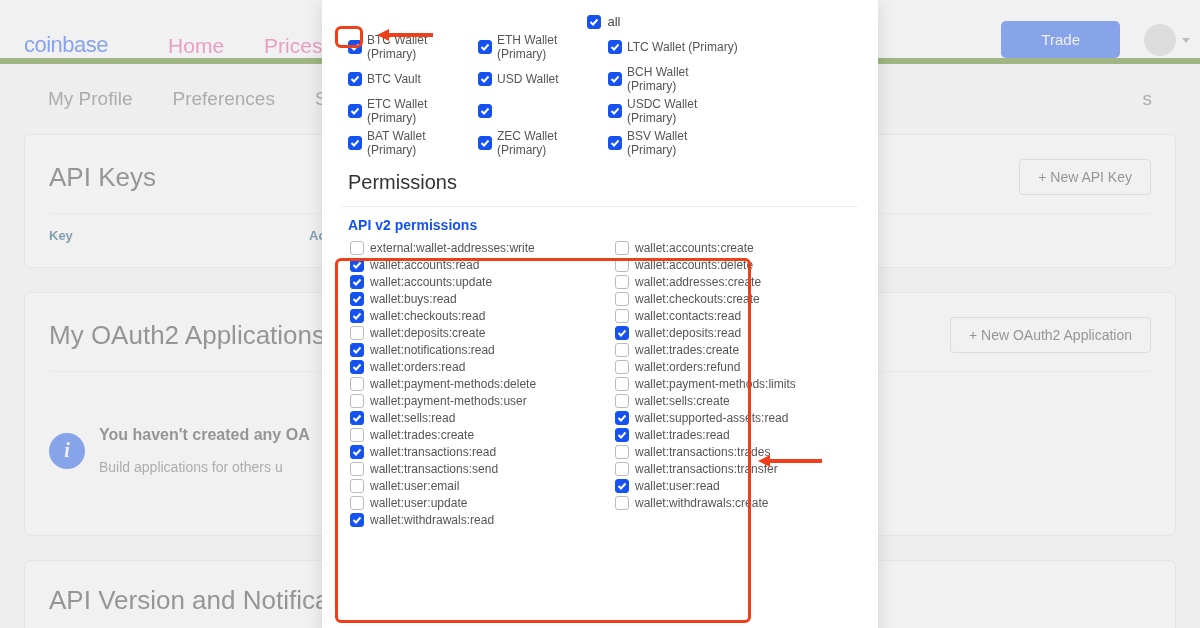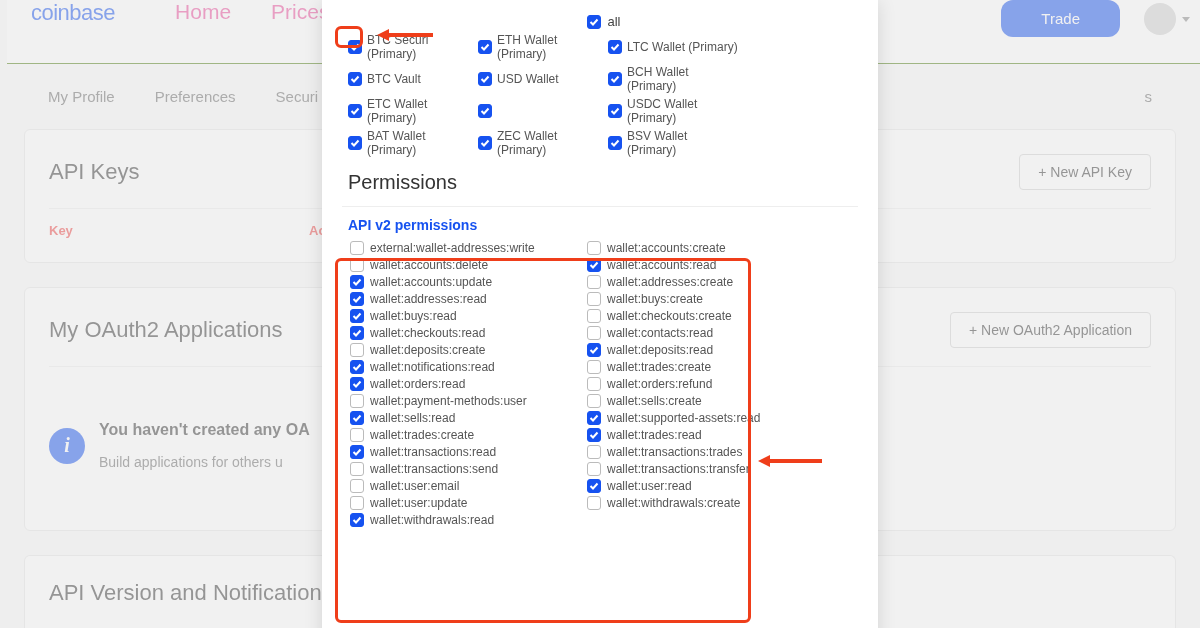--- a/index.html
+++ b/index.html
@@ -1,35 +1,35 @@
 <!DOCTYPE html>
 <html><head>
 <meta charset="utf-8">
 <style>
 * { margin: 0; padding: 0; box-sizing: border-box; }
 body { font-family: -apple-system, BlinkMacSystemFont, "Segoe UI", Helvetica, Arial, sans-serif; background: #f8f8f8; width: 1200px; height: 628px; overflow: hidden; position: relative; }
 
-.header { background: #fff; border-bottom: 1px solid #4d7c0f; height: 64px; display: flex; align-items: flex-start; padding: 0 24px; margin-left: 7px; }
+.header { background: #fff; border-bottom: 6px solid #4d7c0f; height: 64px; display: flex; align-items: flex-end; padding: 0 24px; }
 .logo { color: #1652f0; font-size: 22px; font-weight: 500; letter-spacing: -0.5px; margin-right: 60px; }
 .nav { display: flex; gap: 40px; flex: 1; }
 .nav-item { color: #ec4899; font-size: 21px; cursor: pointer; }
 .header-right { display: flex; align-items: center; gap: 24px; }
-.trade-btn { background: #1652f0; color: #fff; padding: 10px 40px; border-radius: 12px; font-size: 15px; border: none; cursor: pointer; }
+.trade-btn { background: #1652f0; color: #fff; padding: 10px 40px; border-radius: 5px; font-size: 15px; border: none; cursor: pointer; }
 .avatar { width: 32px; height: 32px; background: #d0d0d0; border-radius: 50%; position: relative; }
 .avatar::after { content: ""; position: absolute; right: -14px; top: 14px; border-left: 4px solid transparent; border-right: 4px solid transparent; border-top: 5px solid #888; }
 
 .page { padding: 0 24px; }
 .tabs { display: flex; gap: 40px; padding: 24px 24px 16px; }
-.tab { color: #666; font-size: 15px; cursor: pointer; }
+.tab { color: #666; font-size: 19px; cursor: pointer; }
 
 .section { background: #fff; border: 1px solid #e5e5e5; border-radius: 6px; padding: 24px; margin: 8px 0 24px; }
 .section-head { display: flex; justify-content: space-between; align-items: center; border-bottom: 1px solid #eee; padding-bottom: 18px; margin-bottom: 14px; }
-.section-title { font-size: 22px; color: #333; font-weight: 500; }
+.section-title { font-size: 26px; color: #333; font-weight: 500; }
 .sec-btn { background: #fff; border: 1px solid #d0d0d0; padding: 9px 18px; border-radius: 4px; font-size: 14px; color: #333; cursor: pointer; }
-.th-row { display: flex; color: #ef4444; font-size: 13px; font-weight: 600; }
+.th-row { display: flex; color: #0c4a6e; font-size: 13px; font-weight: 600; }
 .th-key { width: 260px; }
 
 .info-row { display: flex; gap: 14px; align-items: center; padding-top: 40px; }
 .info-icon { width: 36px; height: 36px; border-radius: 50%; background: #1652f0; color: #fff; display:flex; align-items:center; justify-content:center; font-style: italic; font-family: Georgia, serif; font-size: 20px; font-weight:bold; }
 .info-title { font-weight: 600; color: #333; font-size: 16px; }
 .info-sub { color: #666; font-size: 14px; margin-top: 15px; }
 
 .dim { position: absolute; inset: 0; background: rgba(230,230,230,0.55); pointer-events: none; }
 
 .modal { position: absolute; top: 0; left: 322px; width: 556px; background: #fff; box-shadow: 0 2px 18px rgba(0,0,0,0.12); padding: 14px 18px 10px; height: 650px; }
@@ -42,21 +42,21 @@
 .cb-label { font-size: 13px; color: #444; }
 
 .wallets { display: flex; flex-wrap: wrap; gap: 4px 0; margin-left:8px; }
 .wallet-col { width: 130px; display:flex; align-items:center; gap:5px; font-size:12px; color:#555; }
 
 .perm-title { font-size: 20px; color: #333; font-weight: 400; margin: 14px 0 12px 8px; }
 .perm-hr { border:none; border-top:1px solid #eee; margin:0 2px 10px; }
 .api-title { color: #1652f0; font-weight: 600; font-size: 14px; margin: 4px 0 8px 8px; }
 
 .perm-grid { margin-left:10px; }
-.perm-row { display:flex; margin-bottom:3px; }
+.perm-row { display:flex; margin-bottom:3px;gap:28px; }
 .perm-cell { width: 237px; display:flex; align-items:center; gap:6px; font-size:12px; color:#555; }
 
 .annot-red { position:absolute; border:3px solid #ef3e1a; border-radius:6px; pointer-events:none; }
 .annot-all { width:28px; height:22px; top:26px; left:335px; }
 .annot-perm { width:416px; height:365px; top:258px; left:335px; }
 .arrow { position:absolute; display:flex; align-items:center; pointer-events:none; }
 .arrow-line { height:4px; background:#ef3e1a; }
 .arrow-head { width:0; height:0; border-top:6px solid transparent; border-bottom:6px solid transparent; border-right:12px solid #ef3e1a; }
 .arrow1 { top:29px; left:377px; }
 .arrow1 .arrow-line { width:44px; }
@@ -131,21 +131,21 @@
     <span class="cb-label">all</span>
   </div>
 
   <div class="wallets" id="wallets">
       <div class="wallet-col">
         <span class="cb on">
           <svg viewBox="0 0 10 10">
             <polyline points="1.5,5 4,7.5 8.5,2.5" fill="none" stroke="#fff" stroke-width="2"></polyline>
           </svg>
         </span>
-        <span>BTC Securi (Primary)</span>
+        <span>BTC Wallet (Primary)</span>
       </div>
       <div class="wallet-col">
         <span class="cb on">
           <svg viewBox="0 0 10 10">
             <polyline points="1.5,5 4,7.5 8.5,2.5" fill="none" stroke="#fff" stroke-width="2"></polyline>
           </svg>
         </span>
         <span>ETH Wallet (Primary)</span>
       </div>
       <div class="wallet-col">
@@ -239,31 +239,31 @@
           <span class="cb"></span>
           <span>external:wallet-addresses:write</span>
         </div>
         <div class="perm-cell">
           <span class="cb"></span>
           <span>wallet:accounts:create</span>
         </div>
       </div>
       <div class="perm-row">
         <div class="perm-cell">
+          <span class="cb on">
+            <svg viewBox="0 0 10 10">
+              <polyline points="1.5,5 4,7.5 8.5,2.5" fill="none" stroke="#fff" stroke-width="2"></polyline>
+            </svg>
+          </span>
+          <span>wallet:accounts:read</span>
+        </div>
+        <div class="perm-cell">
           <span class="cb"></span>
           <span>wallet:accounts:delete</span>
         </div>
-        <div class="perm-cell">
-          <span class="cb on">
-            <svg viewBox="0 0 10 10">
-              <polyline points="1.5,5 4,7.5 8.5,2.5" fill="none" stroke="#fff" stroke-width="2"></polyline>
-            </svg>
-          </span>
-          <span>wallet:accounts:read</span>
-        </div>
       </div>
       <div class="perm-row">
         <div class="perm-cell">
           <span class="cb on">
             <svg viewBox="0 0 10 10">
               <polyline points="1.5,5 4,7.5 8.5,2.5" fill="none" stroke="#fff" stroke-width="2"></polyline>
             </svg>
           </span>
           <span>wallet:accounts:update</span>
         </div>
@@ -272,34 +272,20 @@
           <span>wallet:addresses:create</span>
         </div>
       </div>
       <div class="perm-row">
         <div class="perm-cell">
           <span class="cb on">
             <svg viewBox="0 0 10 10">
               <polyline points="1.5,5 4,7.5 8.5,2.5" fill="none" stroke="#fff" stroke-width="2"></polyline>
             </svg>
           </span>
-          <span>wallet:addresses:read</span>
-        </div>
-        <div class="perm-cell">
-          <span class="cb"></span>
-          <span>wallet:buys:create</span>
-        </div>
-      </div>
-      <div class="perm-row">
-        <div class="perm-cell">
-          <span class="cb on">
-            <svg viewBox="0 0 10 10">
-              <polyline points="1.5,5 4,7.5 8.5,2.5" fill="none" stroke="#fff" stroke-width="2"></polyline>
-            </svg>
-          </span>
           <span>wallet:buys:read</span>
         </div>
         <div class="perm-cell">
           <span class="cb"></span>
           <span>wallet:checkouts:create</span>
         </div>
       </div>
       <div class="perm-row">
         <div class="perm-cell">
           <span class="cb on">
@@ -347,20 +333,30 @@
           <span class="cb on">
             <svg viewBox="0 0 10 10">
               <polyline points="1.5,5 4,7.5 8.5,2.5" fill="none" stroke="#fff" stroke-width="2"></polyline>
             </svg>
           </span>
           <span>wallet:orders:read</span>
         </div>
         <div class="perm-cell">
           <span class="cb"></span>
           <span>wallet:orders:refund</span>
+        </div>
+      </div>
+      <div class="perm-row">
+        <div class="perm-cell">
+          <span class="cb"></span>
+          <span>wallet:payment-methods:delete</span>
+        </div>
+        <div class="perm-cell">
+          <span class="cb"></span>
+          <span>wallet:payment-methods:limits</span>
         </div>
       </div>
       <div class="perm-row">
         <div class="perm-cell">
           <span class="cb"></span>
           <span>wallet:payment-methods:user</span>
         </div>
         <div class="perm-cell">
           <span class="cb"></span>
           <span>wallet:sells:create</span>

